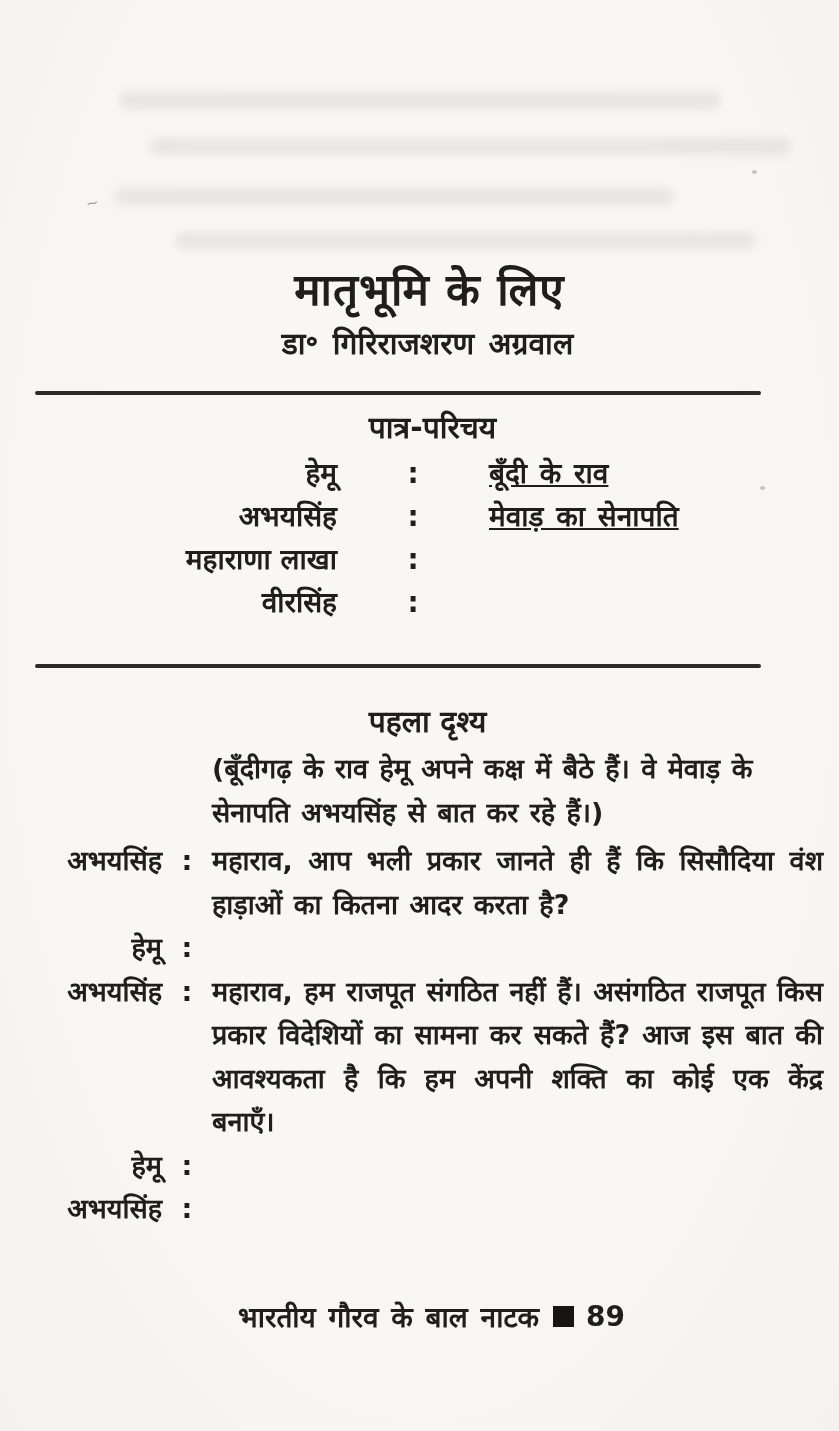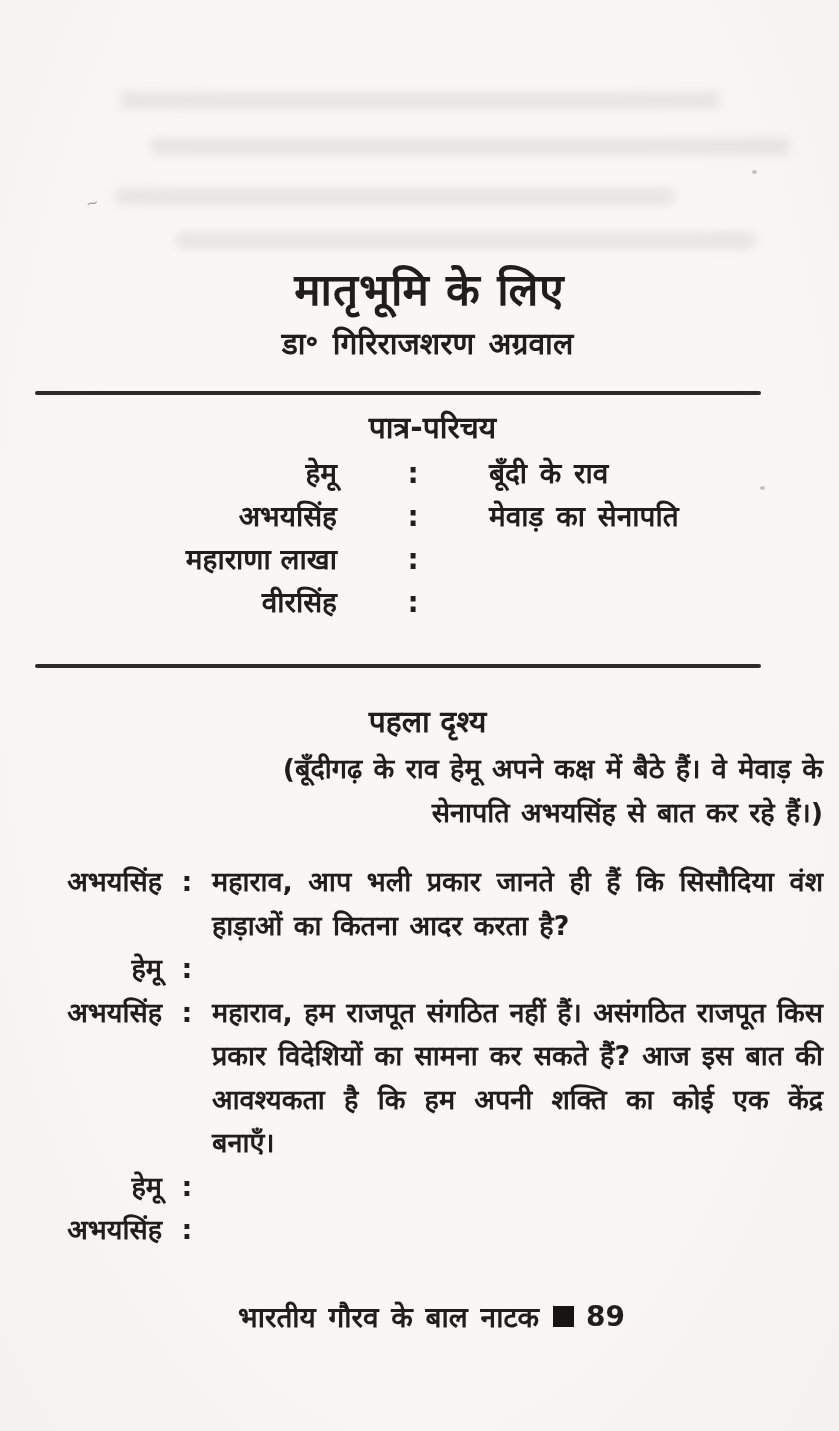--- a/index.html
+++ b/index.html
@@ -92,21 +92,21 @@
   .cast-list{
     position:absolute;
     top:452px;left:100px;right:40px;
     font-size:28px;
     font-weight:600;
     line-height:43px;
   }
   .cast-row{display:flex;}
   .c-name{width:237px;text-align:right;white-space:nowrap;}
   .c-colon{width:152px;text-align:center;font-weight:700;}
-  .c-desc{flex:1;text-align:left;white-space:nowrap;word-spacing:3px;}
+  .c-desc{flex:1;text-align:left;white-space:nowrap;word-spacing:3px;text-decoration:underline;}
 
   .scene-heading{
     position:absolute;
     top:700px;left:0;width:100%;
     margin:0;
     text-align:center;
     transform:translateX(8px);
     font-size:30px;
     font-weight:700;
   }
@@ -115,21 +115,21 @@
     position:absolute;
     top:747px;left:40px;right:16px;
     font-size:27px;
     font-weight:600;
     line-height:43.5px;
   }
   .dialogue-row{display:flex;align-items:flex-start;}
   .d-speaker{width:122px;text-align:right;white-space:nowrap;flex:none;}
   .d-colon{width:50px;text-align:center;flex:none;font-weight:700;}
   .d-text{flex:1;text-align:justify;word-spacing:2px;}
-  .stage-direction{text-align:right;margin-bottom:26px;}
+  .stage-direction{text-align:left;margin-bottom:5px;}
 
   
   .footer{
     position:absolute;
     top:1297px;left:0;width:100%;
     display:flex;
     justify-content:center;
     align-items:center;
     transform:translateX(12px);
     font-size:28px;

